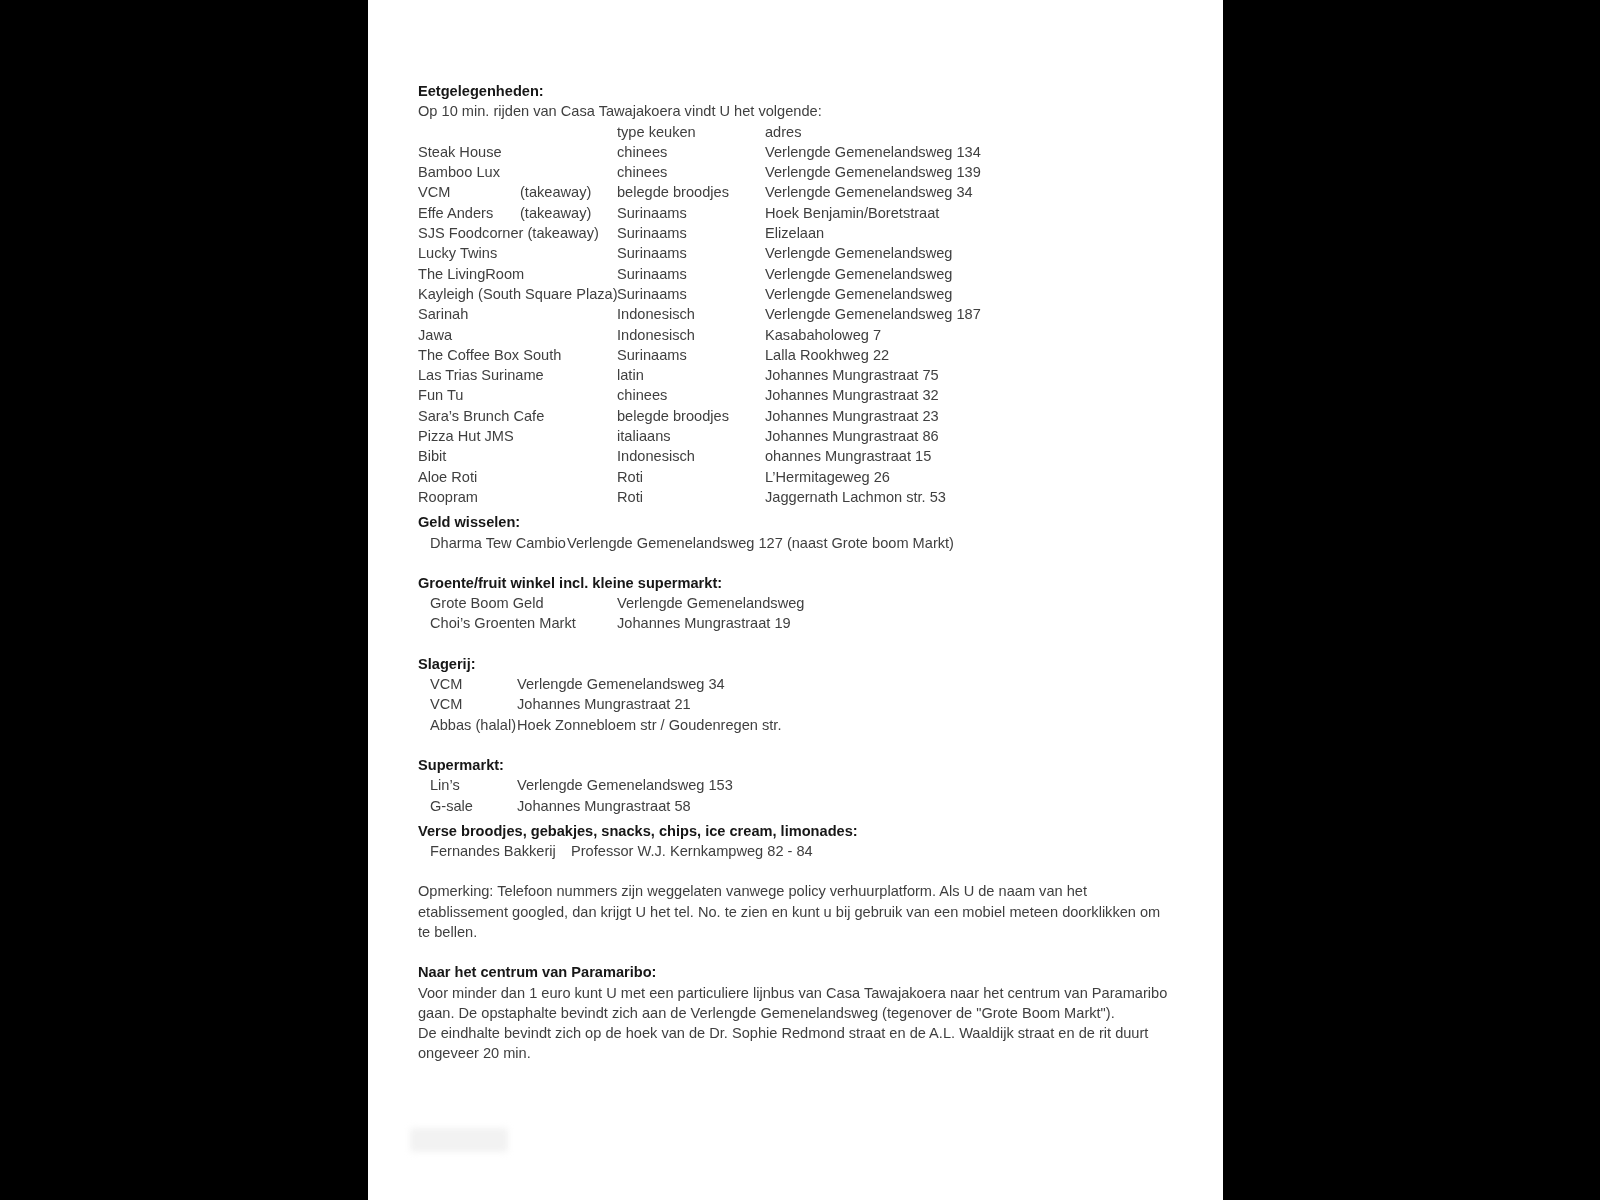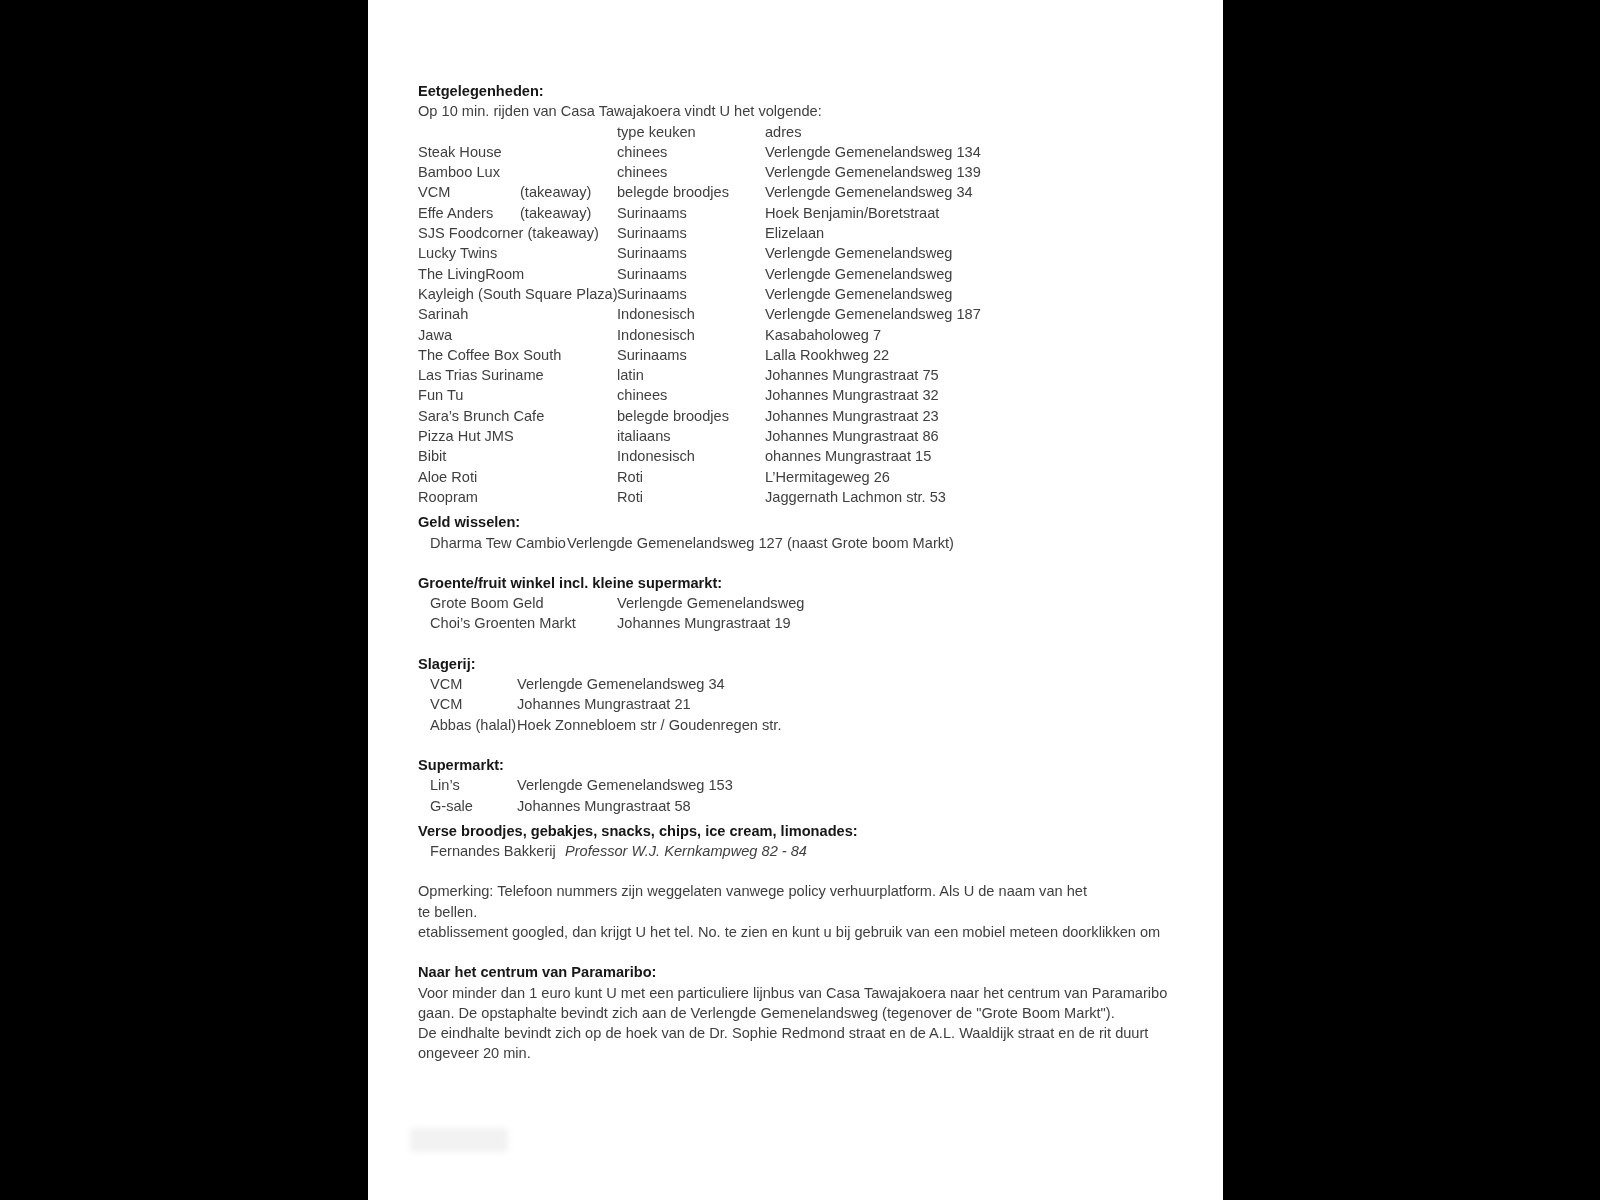--- a/index.html
+++ b/index.html
@@ -20,21 +20,21 @@
   .trow > span{position:absolute;top:0;white-space:nowrap;}
   .c-name{left:0;}
   .c-note{left:102px;}
   .c-type{left:199px;}
   .c-adres{left:347px;}
   .s-name{left:12px;}
   .geld .s-adres{left:149px;}
   .groente .s-adres{left:199px;}
   .slagerij .s-adres{left:99px;}
   .supermarkt .s-adres{left:99px;}
-  .verse .s-adres{left:147px;font-style:italic;}
+  .verse .s-adres{left:153px;}
   .m11{margin-top:5px;}
   .m20{margin-top:20px;}
   .watermark{position:absolute;left:42px;top:1128px;width:98px;height:24px;
     background:#f2f2f2;filter:blur(3px);border-radius:3px;}
 </style>
 </head>
 <body>
 
 <div class="stage">
   <div class="bar left"></div>
@@ -183,22 +183,22 @@
         <span class="s-adres">Johannes Mungrastraat 58</span>
       </div>
 
       <div class="h line m11">Verse broodjes, gebakjes, snacks, chips, ice cream, limonades:</div>
       <div class="trow verse">
         <span class="s-name">Fernandes Bakkerij</span>
         <span class="s-adres">Professor W.J. Kernkampweg 82 - 84</span>
       </div>
 
       <div class="line m20">Opmerking: Telefoon nummers zijn weggelaten vanwege policy verhuurplatform. Als U de naam van het</div>
+      <div class="line">etablissement googled, dan krijgt U het tel. No. te zien en kunt u bij gebruik van een mobiel meteen doorklikken om</div>
       <div class="line">te bellen.</div>
-      <div class="line">etablissement googled, dan krijgt U het tel. No. te zien en kunt u bij gebruik van een mobiel meteen doorklikken om</div>
 
       <div class="h line m20">Naar het centrum van Paramaribo:</div>
       <div class="line">Voor minder dan 1 euro kunt U met een particuliere lijnbus van Casa Tawajakoera naar het centrum van Paramaribo</div>
       <div class="line">gaan.  De opstaphalte bevindt zich aan de Verlengde Gemenelandsweg (tegenover de "Grote Boom Markt").</div>
       <div class="line">De eindhalte bevindt zich op de hoek van de Dr. Sophie Redmond straat en de A.L. Waaldijk straat en de rit duurt</div>
       <div class="line">ongeveer 20 min.</div>
 
     </div>
 
     <div class="watermark"></div>

